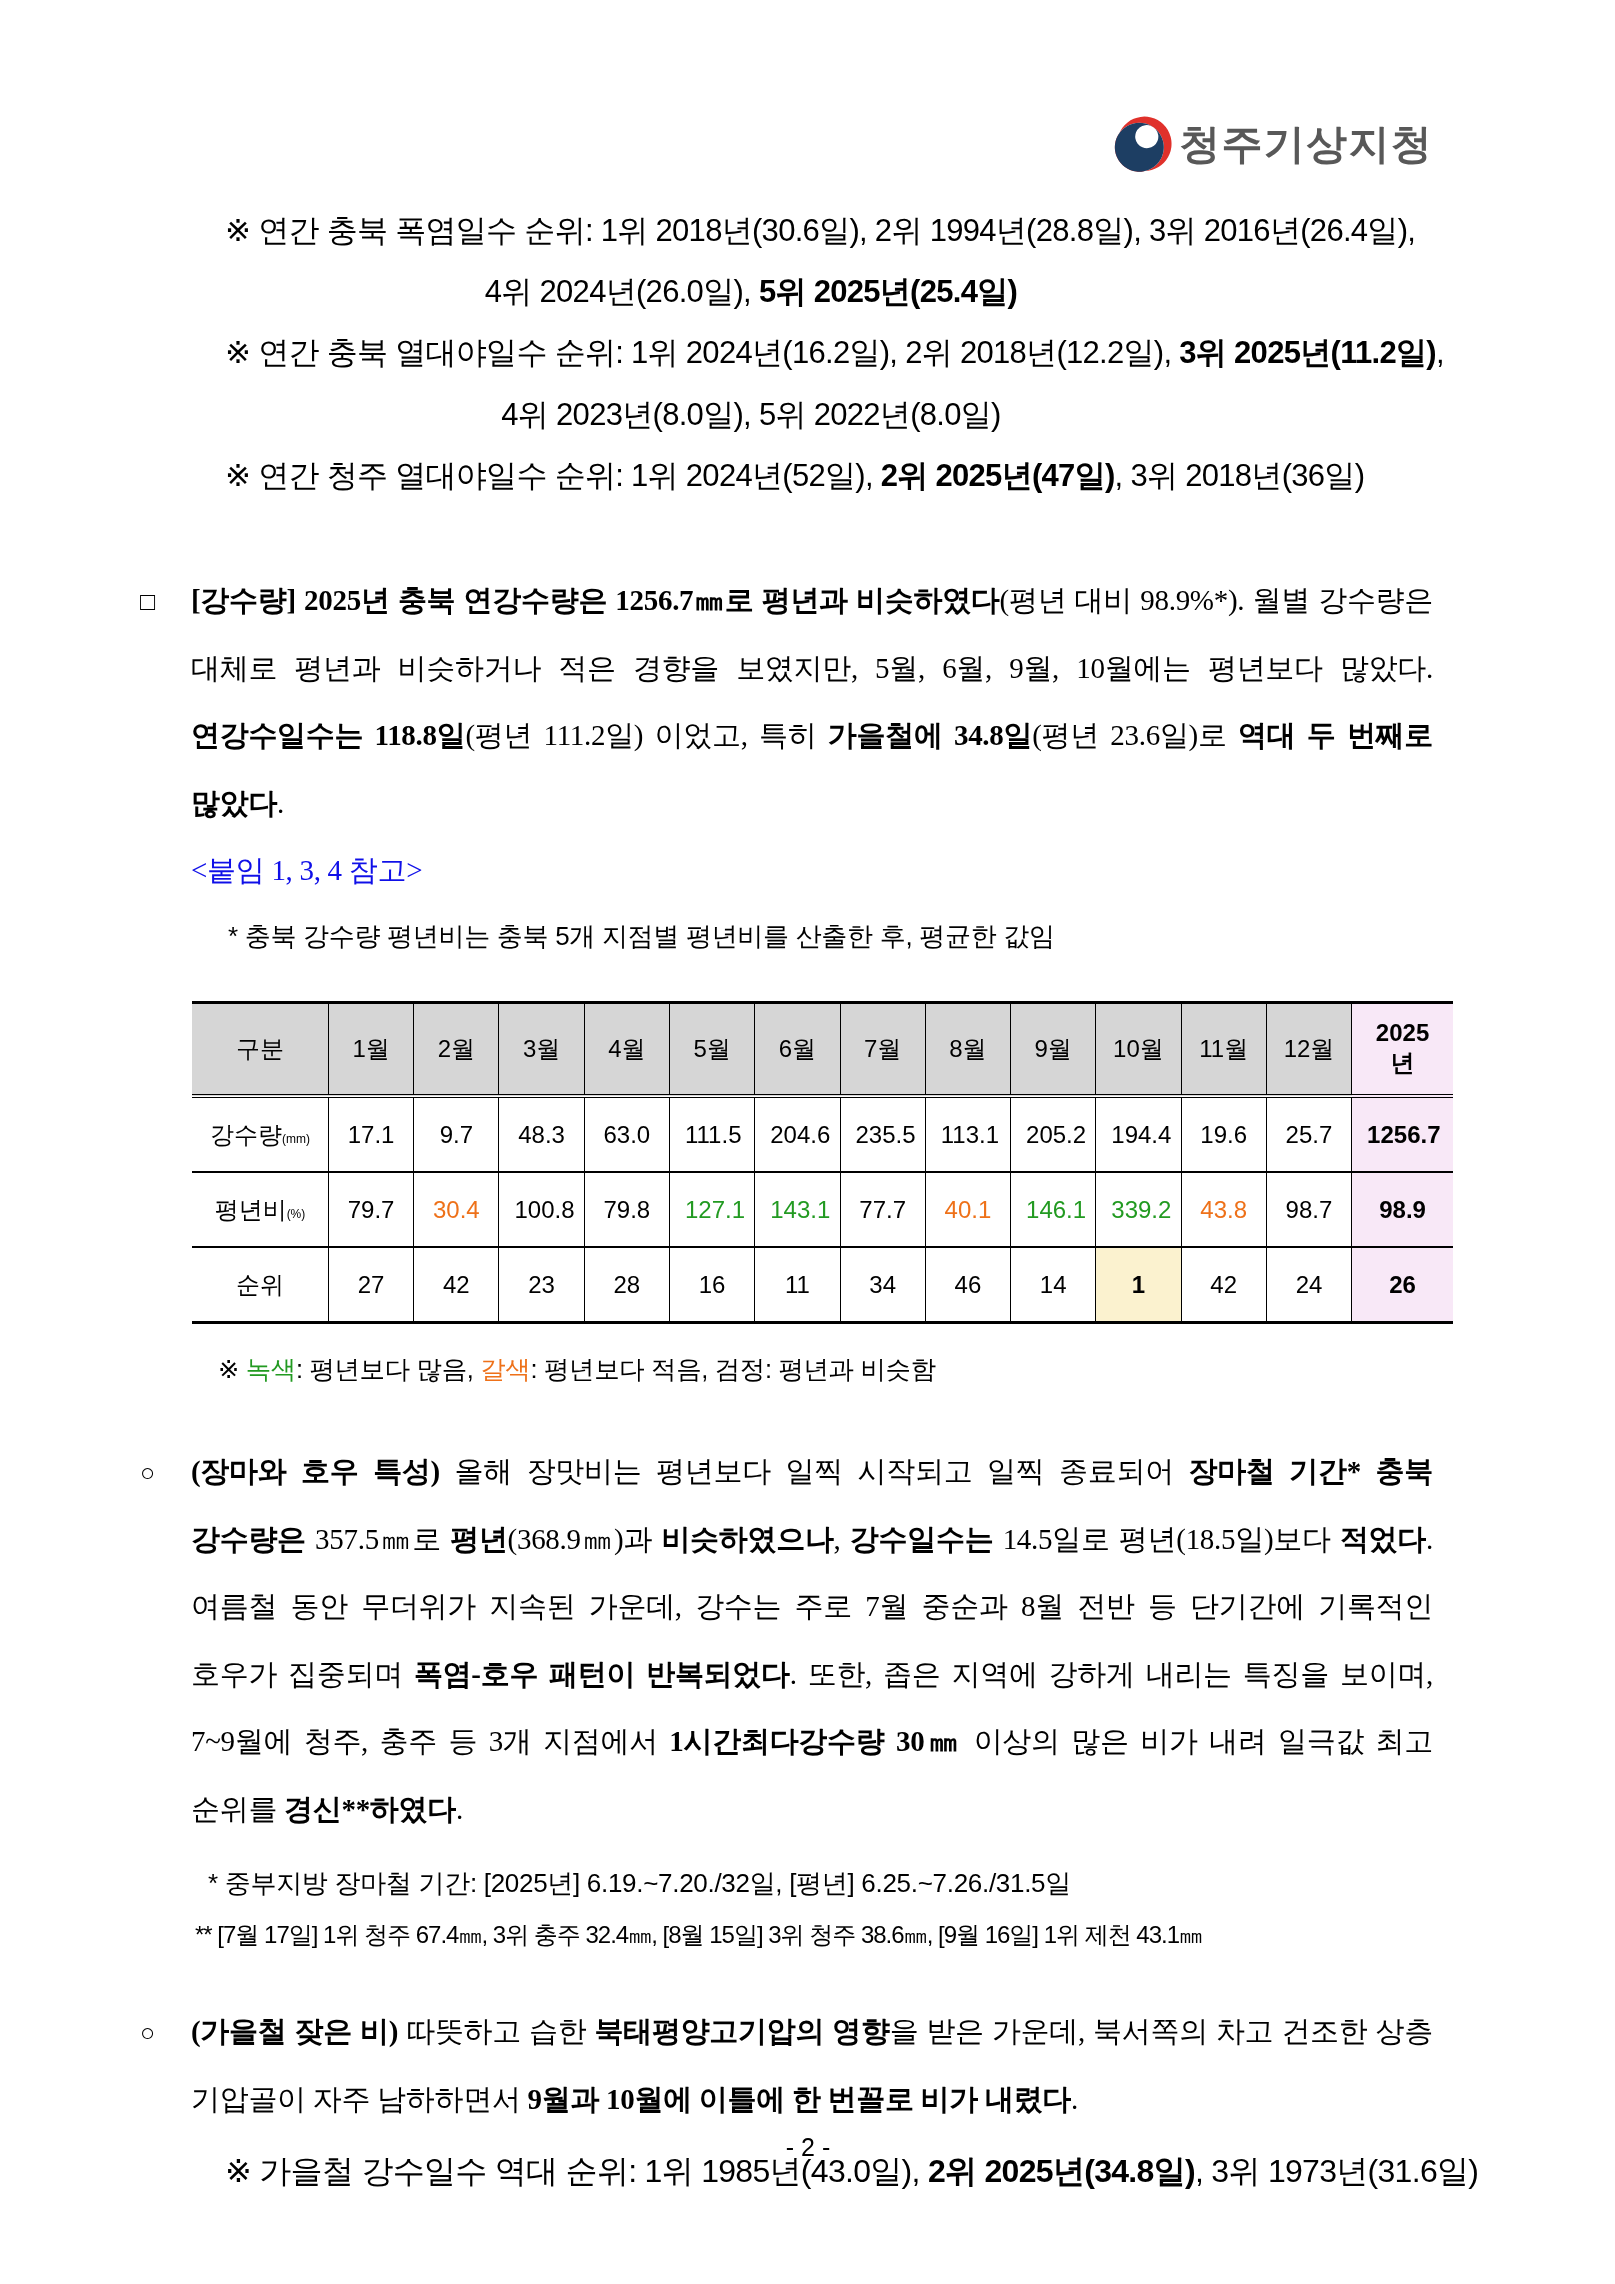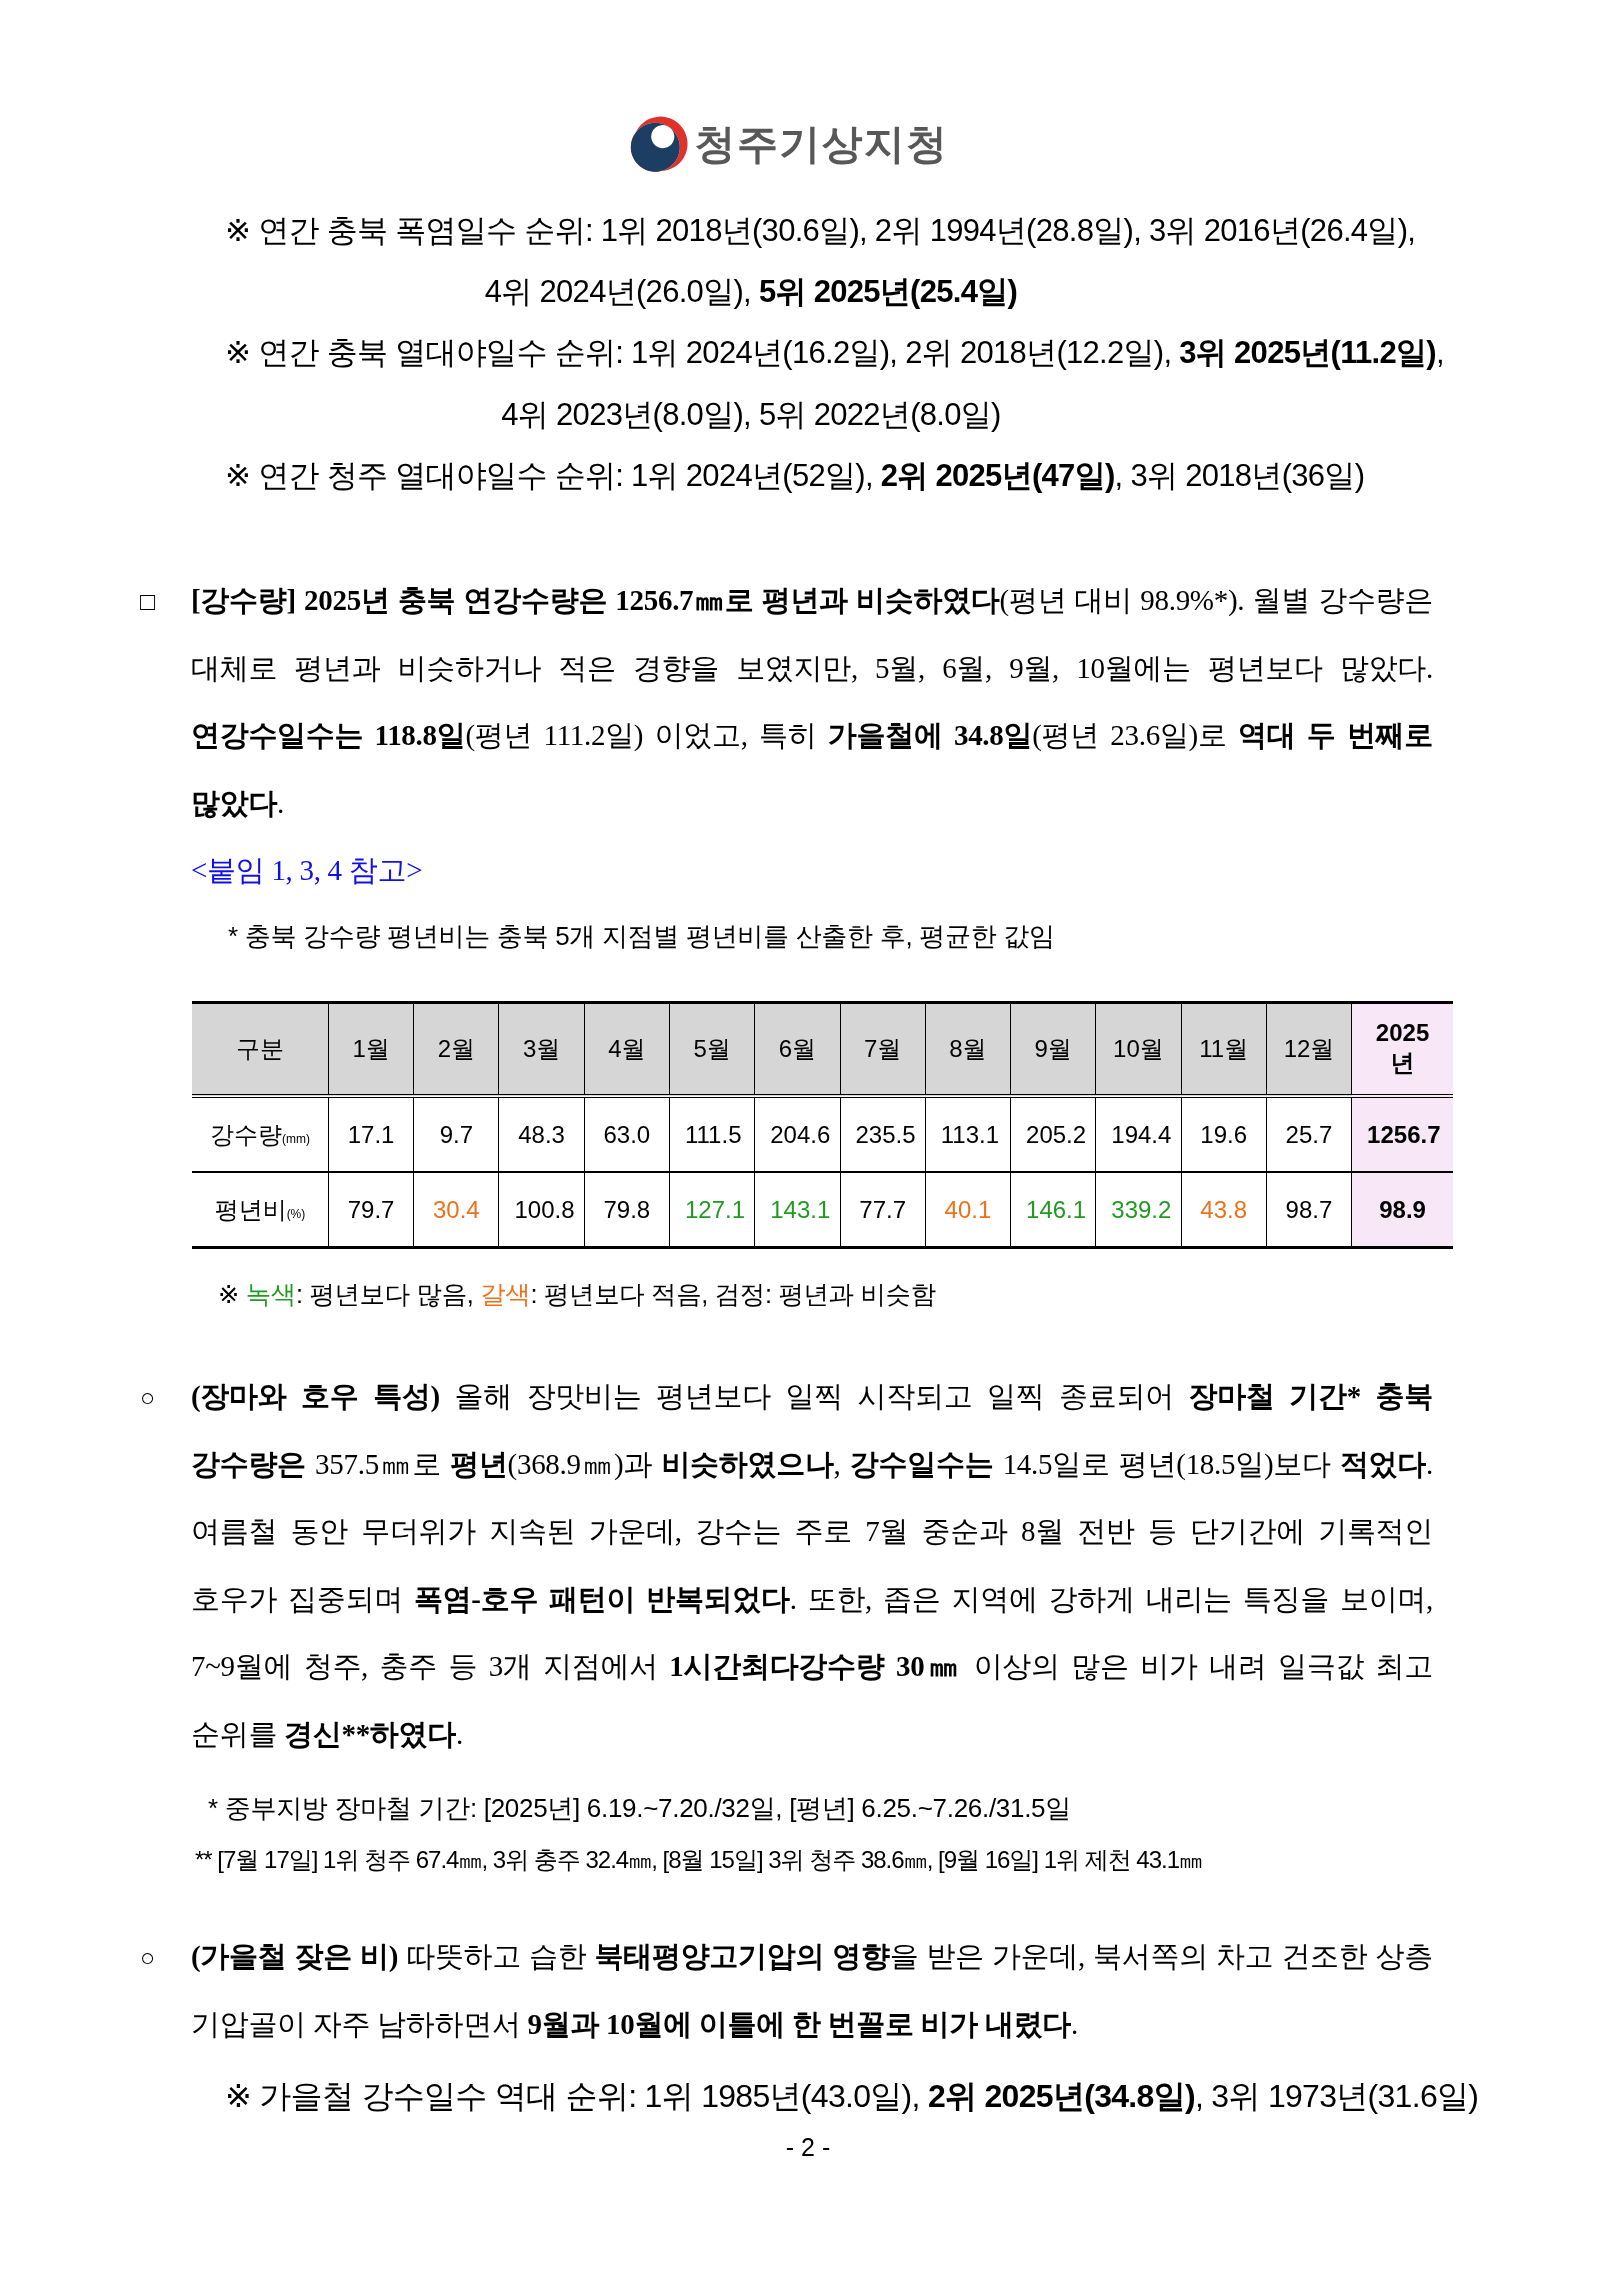--- a/index.html
+++ b/index.html
@@ -9,21 +9,21 @@
     font-family:"Liberation Serif","DejaVu Serif",serif;
     position:relative;
   }
   .page{padding:110px 183px 0 140px;box-sizing:border-box;}
   .b{font-weight:bold;}
   .c-green{color:var(--green);}
   .c-orange{color:var(--orange);}
   .c-blue{color:var(--blue);}
 
   
-  .logo-row{display:flex;justify-content:center;align-items:center;gap:2px;height:68px;margin-bottom:34px;}
+  .logo-row{display:flex;justify-content:flex-end;align-items:center;gap:2px;height:68px;margin-bottom:34px;}
   .logo-mark{width:68px;height:68px;display:inline-block;}
   .logo-mark svg{width:68px;height:68px;display:block;}
   .logo-text{
     font-family:"Liberation Sans","DejaVu Sans",sans-serif;
     font-size:41px;font-weight:600;color:#585858;letter-spacing:1.3px;
   }
 
   
   .top-notes{margin-left:85px;margin-top:30px;
     font-family:"Liberation Sans","DejaVu Sans",sans-serif;
@@ -187,20 +187,36 @@
           <td class="c-green">127.1</td>
           <td class="c-green">143.1</td>
           <td>77.7</td>
           <td class="c-orange">40.1</td>
           <td class="c-green">146.1</td>
           <td class="c-green">339.2</td>
           <td class="c-orange">43.8</td>
           <td>98.7</td>
           <td class="col-year cend">98.9</td>
         </tr>
+        <tr>
+          <td class="c0 rowlab"><span>순위</span></td>
+          <td>27</td>
+          <td>42</td>
+          <td>23</td>
+          <td>28</td>
+          <td>16</td>
+          <td>11</td>
+          <td>34</td>
+          <td>46</td>
+          <td>14</td>
+          <td class="cell-top">1</td>
+          <td>42</td>
+          <td>24</td>
+          <td class="col-year cend">26</td>
+        </tr>
       </tbody>
     </table>
 
     <div class="legend"><span>※ </span><span class="c-green">녹색</span><span>: 평년보다 많음, </span><span class="c-orange">갈색</span><span>: 평년보다 적음, 검정: 평년과 비슷함</span></div>
   </section>
 
   <section class="sec-monsoon">
     <div class="para with-marker">
       <span class="marker">○</span><span><span class="b">(장마와 호우 특성)</span><span> 올해 장맛비는 평년보다 일찍 시작되고 일찍 종료되어 </span><span class="b">장마철 기간* 충북 강수량은</span><span> 357.5㎜로 </span><span class="b">평년</span><span>(368.9㎜)과 </span><span class="b">비슷하였으나</span><span>, </span><span class="b">강수일수는</span><span> 14.5일로 평년(18.5일)보다 </span><span class="b">적었다</span><span>. 여름철 동안 무더위가 지속된 가운데, 강수는 주로 7월 중순과 8월 전반 등 단기간에 기록적인 호우가 집중되며 </span><span class="b">폭염-호우 패턴이 반복되었다</span><span>. 또한, 좁은 지역에 강하게 내리는 특징을 보이며, 7~9월에 청주, 충주 등 3개 지점에서 </span><span class="b">1시간최다강수량 30㎜</span><span> 이상의 많은 비가 내려 일극값 최고 순위를 </span><span class="b">경신**하였다</span><span>.</span></span>
     </div>

